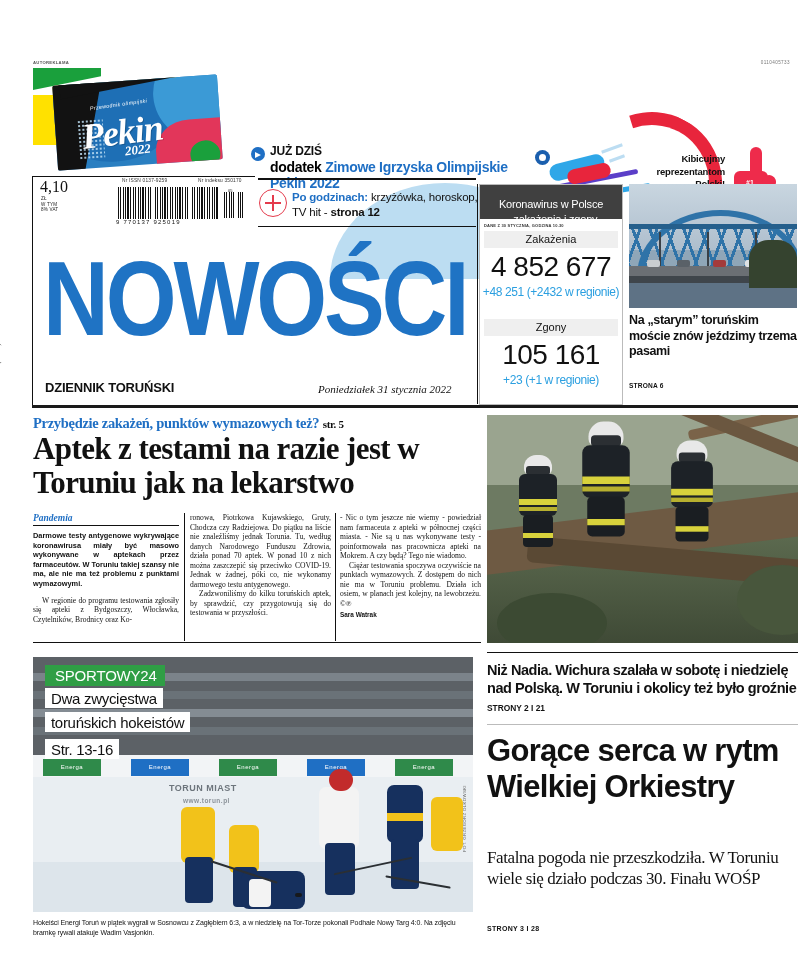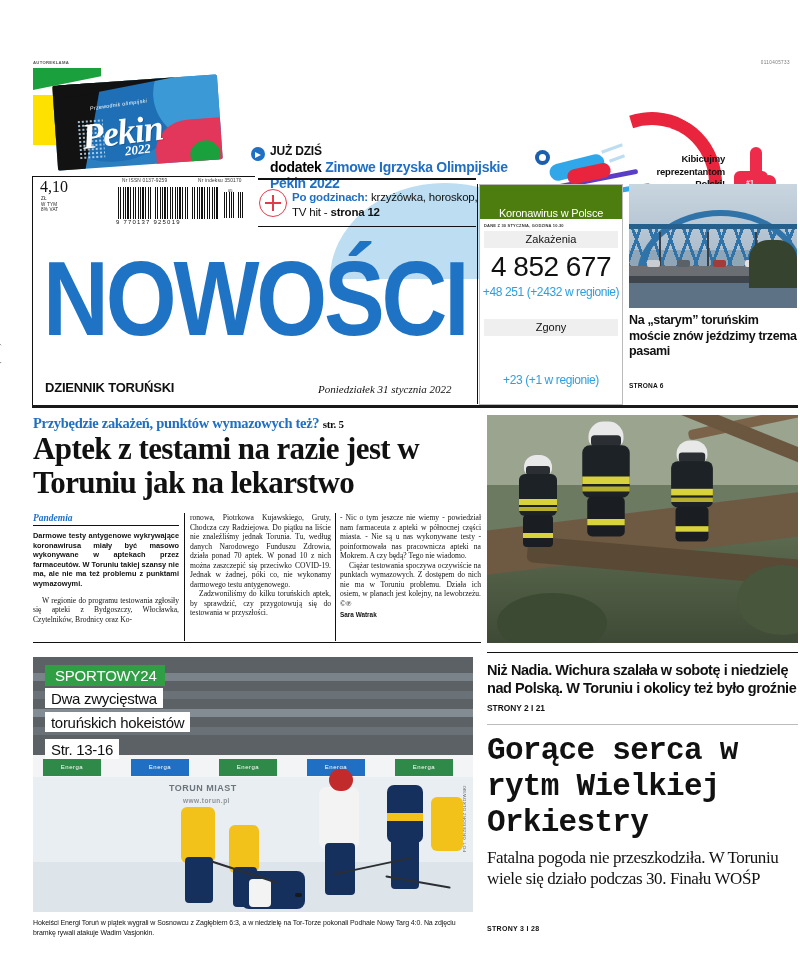--- a/index.html
+++ b/index.html
@@ -106,22 +106,22 @@
   .pg-rule-top{position:absolute;left:258px;top:178px;width:218px;height:2.2px;background:#111;}
   .pg-rule-bot{position:absolute;left:258px;top:226px;width:218px;height:1px;background:#111;}
   .pg-plus{position:absolute;left:259px;top:189px;width:26px;height:26px;border:1px solid #e43b4c;border-radius:50%;}
   .pg-plus:before{content:"";position:absolute;left:5px;top:12px;width:16px;height:1.6px;background:#e43b4c;}
   .pg-plus:after{content:"";position:absolute;left:12px;top:5px;width:1.6px;height:16px;background:#e43b4c;}
   .pg-text{position:absolute;left:292px;top:190px;width:186px;font-size:11.5px;line-height:14.5px;color:#111;letter-spacing:-.2px;}
   .pg-text .b{font-weight:bold;color:#1f6fc4;}
   .pg-text .bk{font-weight:bold;color:#111;}
   
   .covid{position:absolute;left:479px;top:184px;width:142px;height:219px;border:1px solid #bbb;background:#fff;}
-  .covid .hdr{position:absolute;left:0;top:0;width:142px;height:34px;background:#4d7c0f;color:#fff;
-     font-size:11px;line-height:15px;text-align:center;padding-top:21px;box-sizing:border-box;letter-spacing:-.2px;}
+  .covid .hdr{position:absolute;left:0;top:0;width:142px;height:34px;background:#404040;color:#fff;
+     font-size:11px;line-height:15px;text-align:center;padding-top:12px;box-sizing:border-box;letter-spacing:-.2px;}
   .covid .stamp{position:absolute;left:4px;top:38px;font-size:4px;font-weight:bold;color:#333;letter-spacing:.2px;}
   .covid .lbl{position:absolute;left:4px;width:134px;height:17px;background:#efefef;text-align:center;
      font-size:11px;color:#111;padding-top:2px;box-sizing:border-box;}
   .covid .lbl.l1{top:46px;}
   .covid .lbl.l2{top:134px;}
   .covid .big{position:absolute;left:0;width:142px;text-align:center;font-size:28px;color:#111;letter-spacing:-.5px;}
   .covid .big.b1{top:66px;}
   .covid .big.b2{top:154px;}
   .covid .delta{position:absolute;left:0;width:142px;text-align:center;font-size:12px;color:#2b9fe0;letter-spacing:-.4px;}
   .covid .delta.d1{top:100px;}
@@ -228,21 +228,21 @@
   .sp-cap{position:absolute;left:33px;top:918px;width:440px;font-size:7px;line-height:10px;color:#111;
      font-family:"Liberation Sans",sans-serif;letter-spacing:-.1px;}
   .sp-credit{position:absolute;left:462px;top:852px;width:70px;transform:rotate(-90deg);transform-origin:left top;
      font-size:4.4px;color:#666;letter-spacing:.3px;}
   
   .rb-rule1{position:absolute;left:487px;top:652px;width:311px;height:1px;background:#111;}
   .rb-head{position:absolute;left:487px;top:661px;width:311px;font-size:14.5px;line-height:18px;
      font-weight:bold;color:#111;letter-spacing:-.45px;}
   .rb-head .pg{font-size:8.4px;letter-spacing:0;}
   .rb-rule2{position:absolute;left:487px;top:724px;width:311px;height:1px;background:#bbb;}
-  .rb-big{position:absolute;left:487px;top:733px;width:311px;font-family:Liberation Mono, monospace;
+  .rb-big{position:absolute;left:487px;top:733px;width:311px;font-family:Liberation Sans, sans-serif;
      font-weight:bold;font-size:31px;line-height:36px;color:#111;letter-spacing:-.7px;}
   .rb-deck{position:absolute;left:487px;top:847px;width:311px;font-family:"Liberation Serif",serif;
      font-size:17px;line-height:21px;color:#111;letter-spacing:-.4px;}
   .rb-page{position:absolute;left:487px;top:925px;font-size:7px;font-weight:bold;color:#111;letter-spacing:.3px;}
 </style>
 </head>
 <body>
 
 <div class="page">
 
@@ -326,20 +326,21 @@
   <div class="covid">
     <div class="hdr">
       <span>Koronawirus w Polsce</span><br>
       <span>– zakażenia i zgony</span>
     </div>
     <div class="stamp">DANE Z 30 STYCZNIA, GODZINA 10.30</div>
     <div class="lbl l1">Zakażenia</div>
     <div class="big b1">4 852 677</div>
     <div class="delta d1">+48 251 (+2432 w regionie)</div>
     <div class="lbl l2">Zgony</div>
+    <div class="big b2">105 161</div>
     <div class="delta d2">+23 (+1 w regionie)</div>
   </div>
 
   <div class="bridge">
     <div class="sky"></div>
     <div class="water"></div>
     <div class="arch"></div>
     <div class="truss"></div>
     <div class="topchord"></div>
     <div class="deck"></div>

